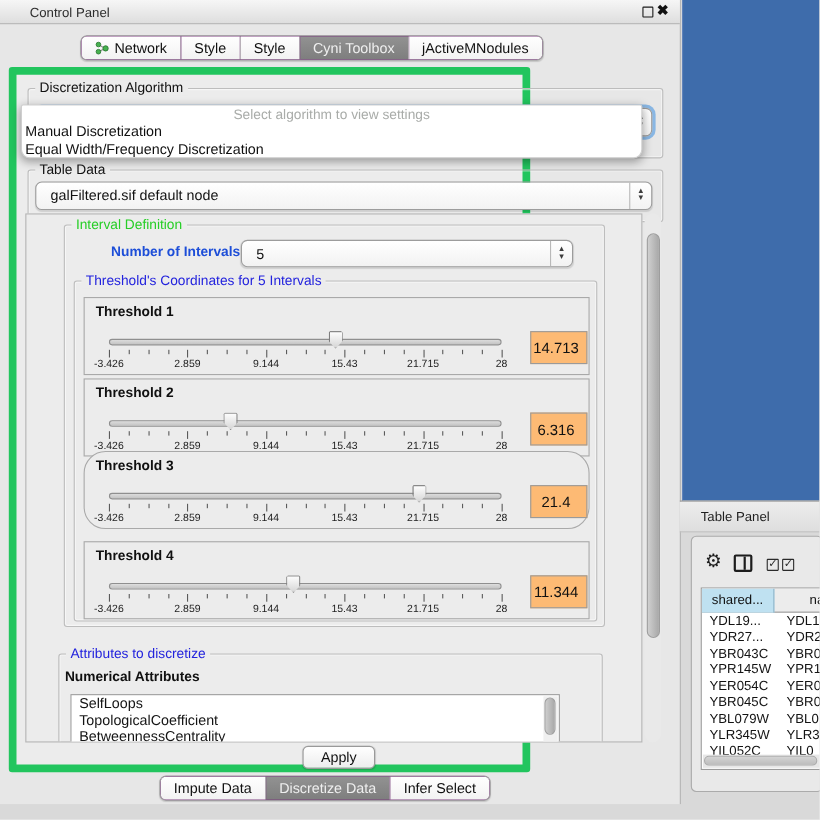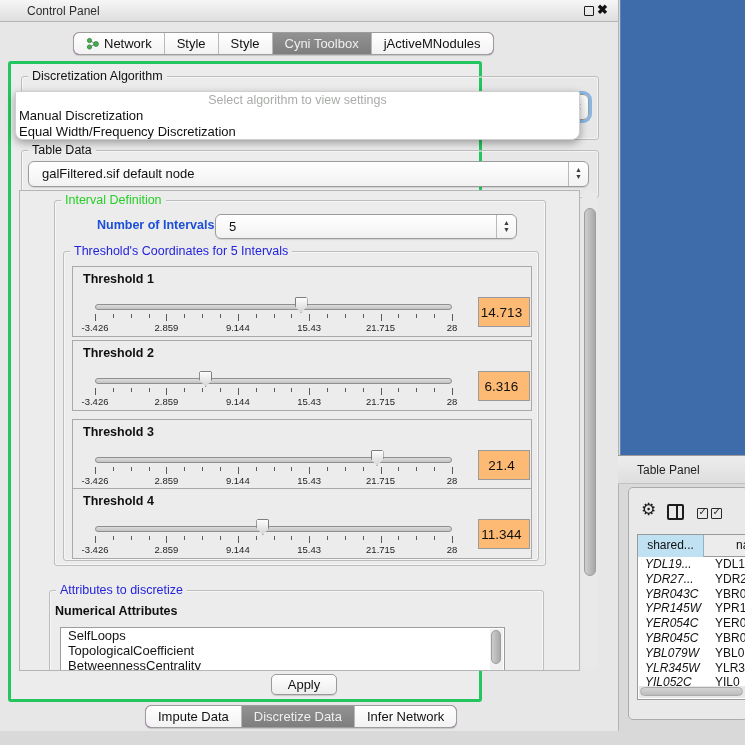--- a/index.html
+++ b/index.html
@@ -18,21 +18,21 @@
   .seg { position:absolute; display:flex; height:23px; background:#701a75; border:1px solid #9d9d9d; border-radius:6px; overflow:hidden; box-shadow:0 1px 1px rgba(0,0,0,.15); }
   .seg .segment { display:flex; align-items:center; gap:5px; padding:0 12px; font-size:13px; color:#111; border-right:1px solid #b9b9b9; background:linear-gradient(#ffffff,#f2f2f2); white-space:nowrap; }
   .seg .segment:last-child { border-right:none; }
   .seg .segment.selected { background:linear-gradient(#929292,#7e7e7e); color:#efefef; }
   .cp-tabs { left:73px; top:32px; }
   .cp-bottom-tabs { left:145px; top:705px; }
 
   .net-tab-icon { width:13px; height:13px; display:inline-block; }
 
   
-  .cp-main { position:absolute; left:8px; top:61px; width:474px; height:641px; background:#ececec; border:3px solid #22c55e; border-radius:3px; }
+  .cp-main { position:absolute; left:8px; top:61px; width:474px; height:641px; background:#ececec; border:7px solid #22c55e; border-radius:3px; }
 
   .groupbox { position:absolute; border:1px solid #bdbdbd; border-radius:3px; box-shadow:inset 0 0 0 1px rgba(255,255,255,.5); }
   .groupbox > .gtitle { position:absolute; top:-8px; left:6px; background:#ececec; padding:0 4px; font-size:12.5px; white-space:nowrap; }
   .gtitle.black { color:#111; }
   .gtitle.green { color:#27ce27; }
   .gtitle.blue  { color:#2323dd; }
 
   
   .combo { position:absolute; height:26px; background:linear-gradient(#ffffff,#f2f2f2); border:1px solid #9c9c9c; border-radius:6px; font-size:13px; color:#111; line-height:24px; padding-left:13px; box-shadow:0 1px 1px rgba(0,0,0,.12); }
   .combo .stepper { position:absolute; right:0; top:0; width:20px; height:100%; border-left:1px solid #b9b9b9; display:flex; flex-direction:column; align-items:center; justify-content:center; line-height:6px; }
@@ -86,21 +86,21 @@
   .check-icon { position:absolute; top:20px; width:11px; height:11px; border:1.5px solid #2a2a2a; border-radius:1px; }
   .check-icon:before { content:"\2713"; position:absolute; left:0.5px; top:-3px; font-size:10px; color:#2a2a2a; }
   .ck1 { left:68px; } .ck2 { left:82px; }
 
   .node-table { position:absolute; left:8px; top:46px; width:110px; height:166px; background:#ffffff; border:1px solid #9a9a9a; overflow:hidden; }
   .nt-header { position:absolute; left:0; top:0; width:200px; height:22px; background:#ececec; border-bottom:1px solid #9a9a9a; }
   .nt-h1 { position:absolute; left:0; top:0; width:66px; height:22px; background:#bfe1f1; border-right:1px solid #8fb5c9; font-size:12px; text-align:center; line-height:21px; color:#111; }
   .nt-h2 { position:absolute; left:67px; top:0; width:130px; height:22px; font-size:12px; line-height:21px; color:#111; padding-left:31px; }
   .nt-rows { position:absolute; left:0; top:22px; width:200px; }
   .nt-row { height:14.8px; line-height:14.8px; font-size:12px; color:#131313; white-space:nowrap; }
-  .nt-c1 { display:inline-block; width:67px; padding-left:7px;font-style:italic; }
+  .nt-c1 { display:inline-block; width:67px; padding-left:7px; }
   .nt-c2 { display:inline-block; padding-left:10px; }
   .hscroll { position:absolute; left:1px; bottom:1px; width:107px; height:12px; background:#e7e7e7; }
   .hscroll i { position:absolute; left:1px; top:1px; width:103px; height:9px; border-radius:5px; background:linear-gradient(#d4d4d4,#bdbdbd); border:1px solid #ababab; }
 </style>
 </head>
 <body>
 
 <div class="control-panel">
   <div class="cp-titlebar">
     <span class="cp-title">Control Panel</span>
@@ -245,21 +245,21 @@
                 <div class="thr-ticklabels">
                   <span style="left: 0%;">-3.426</span>
                   <span style="left: 20%;">2.859</span>
                   <span style="left: 40%;">9.144</span>
                   <span style="left: 60%;">15.43</span>
                   <span style="left: 80%;">21.715</span>
                   <span style="left: 100%;">28</span>
                 </div>
                 <input class="thr-value" type="text" readonly="" value="6.316" style="">
               </div>
-              <div class="thr-panel" style="top: 167px;">
+              <div class="thr-panel" style="top: 154px; border-radius: 20px;">
                 <div class="thr-label">Threshold 3</div>
                 <div class="thr-track"></div>
                 <div class="thr-handle" style="left: 297.524px;"></div>
                 <div class="thr-ticks">
                   <i style="left: 0%; height: 7px;"></i>
                   <i style="left: 5%; height: 4px;"></i>
                   <i style="left: 10%; height: 4px;"></i>
                   <i style="left: 15%; height: 4px;"></i>
                   <i style="left: 20%; height: 7px;"></i>
                   <i style="left: 25%; height: 4px;"></i>
@@ -354,21 +354,21 @@
   </div>
 
   <div class="seg cp-bottom-tabs">
     <div class="segment">
         <span>Impute Data</span>
       </div>
     <div class="segment selected">
         <span>Discretize Data</span>
       </div>
     <div class="segment">
-        <span>Infer Network</span>
+        <span>Infer Select</span>
       </div>
   </div>
 </div>
 
 <div class="net-frame">
   
 </div>
 
 <div class="table-panel-bar">
   <span class="table-panel-title">Table Panel</span>

